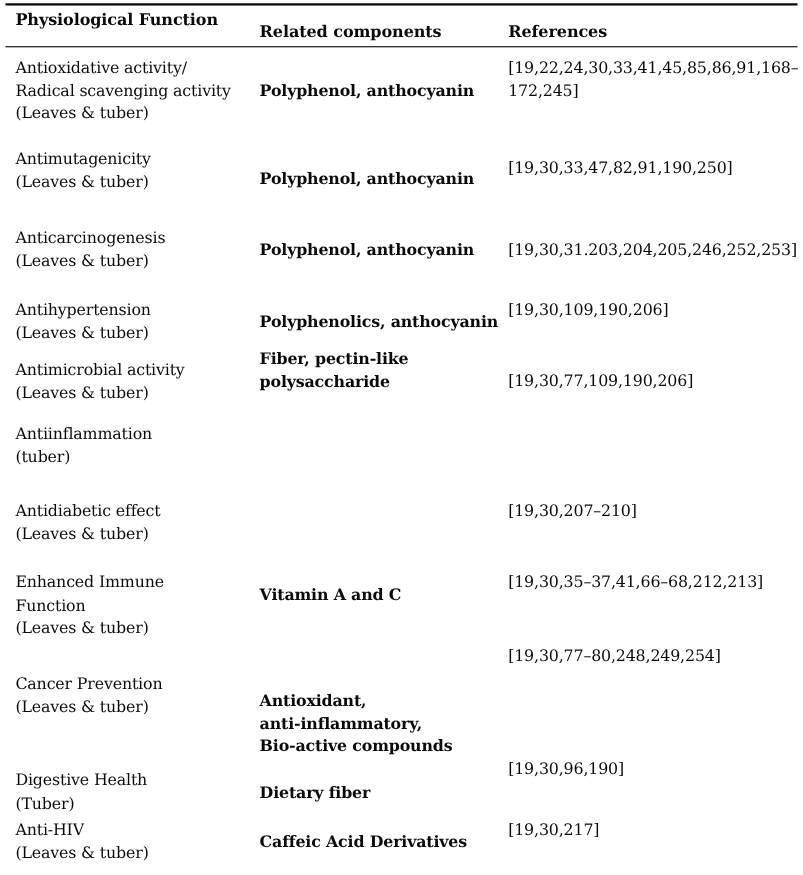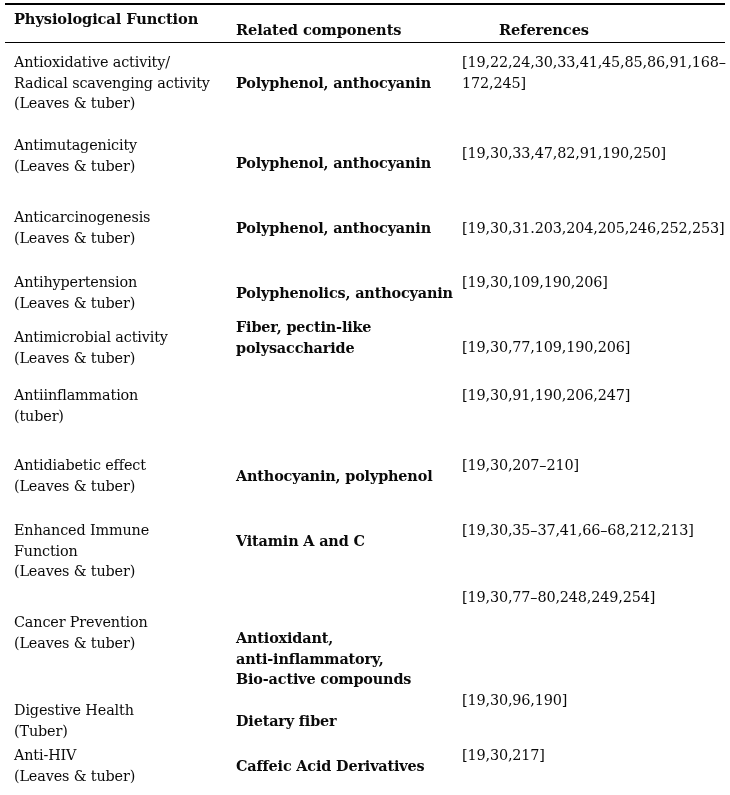--- a/index.html
+++ b/index.html
@@ -35,21 +35,21 @@
   
   .hdr-cell {
     position: absolute;
     font-weight: bold;
     font-size: 14.6px;
     letter-spacing: -0.1px;
     white-space: nowrap;
   }
   .hdr-func { left: 14px;  top: 10px; }
   .hdr-comp { left: 236px; top: 21px; }
-  .hdr-refs { left: 462px; top: 21px; margin-left: 37px; }
+  .hdr-refs { left: 462px; top: 21px; }
 
   
   .cell {
     position: absolute;
     font-size: 14.4px;
     line-height: 20.5px;
     letter-spacing: -0.15px;
   }
   .col-func { left: 14px;  width: 215px; }
   .col-comp { left: 236px; width: 220px; font-weight: bold; }
@@ -105,27 +105,25 @@
   <div class="cell col-comp" style="top:317px">
       <span class="ln">Fiber, pectin-like</span>
       <span class="ln">polysaccharide</span>
     </div>
   <div class="cell col-refs" style="top:337px">[19,30,77,109,190,206]</div>
 
   <div class="cell col-func" style="top:385px">
       <span class="ln">Antiinflammation</span>
       <span class="ln">(tuber)</span>
     </div>
-  <div class="cell col-refs" style="top:385px">[19,30,91,190,206,247]</div>
 
   <div class="cell col-func" style="top:455px">
       <span class="ln">Antidiabetic effect</span>
       <span class="ln">(Leaves &amp; tuber)</span>
     </div>
-  <div class="cell col-comp" style="top:466px">Anthocyanin, polyphenol</div>
   <div class="cell col-refs" style="top:455px">[19,30,207–210]</div>
 
   <div class="cell col-func" style="top:520px">
       <span class="ln">Enhanced Immune</span>
       <span class="ln">Function</span>
       <span class="ln">(Leaves &amp; tuber)</span>
     </div>
   <div class="cell col-comp" style="top:531px">Vitamin A and C</div>
   <div class="cell col-refs" style="top:520px">[19,30,35–37,41,66–68,212,213]</div>
 

